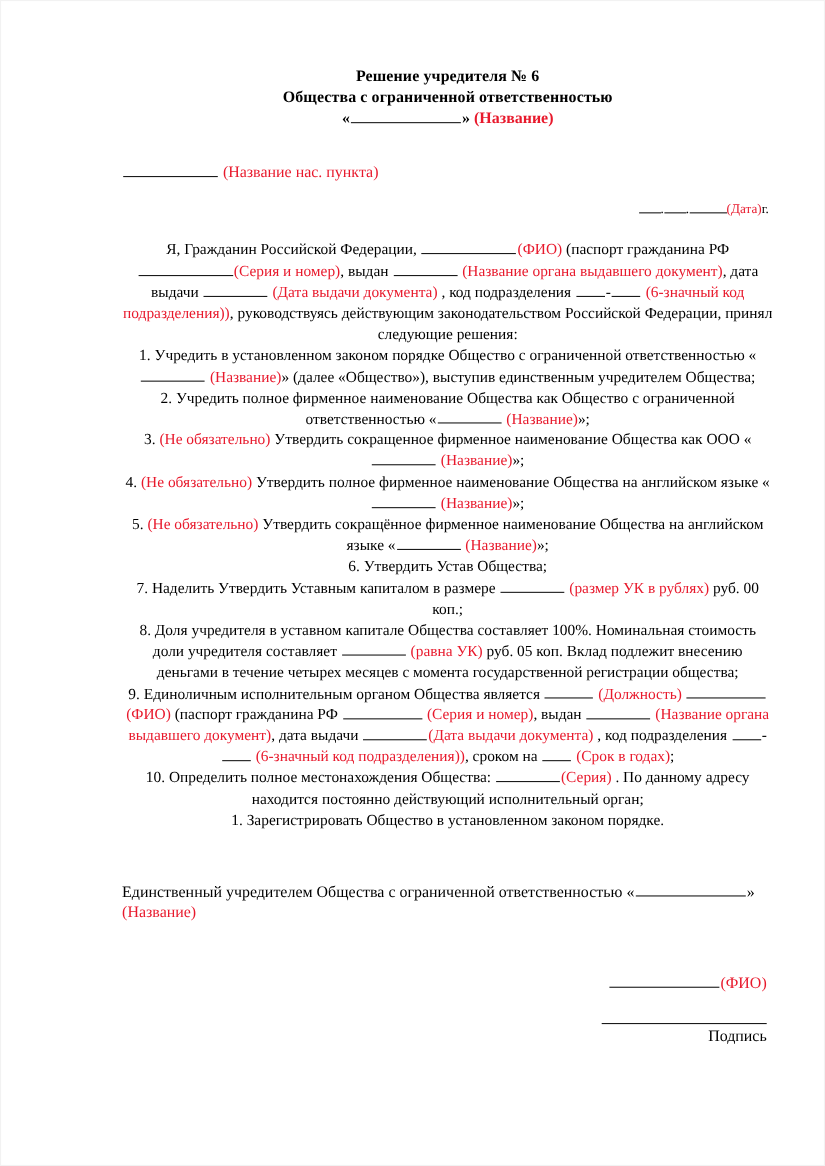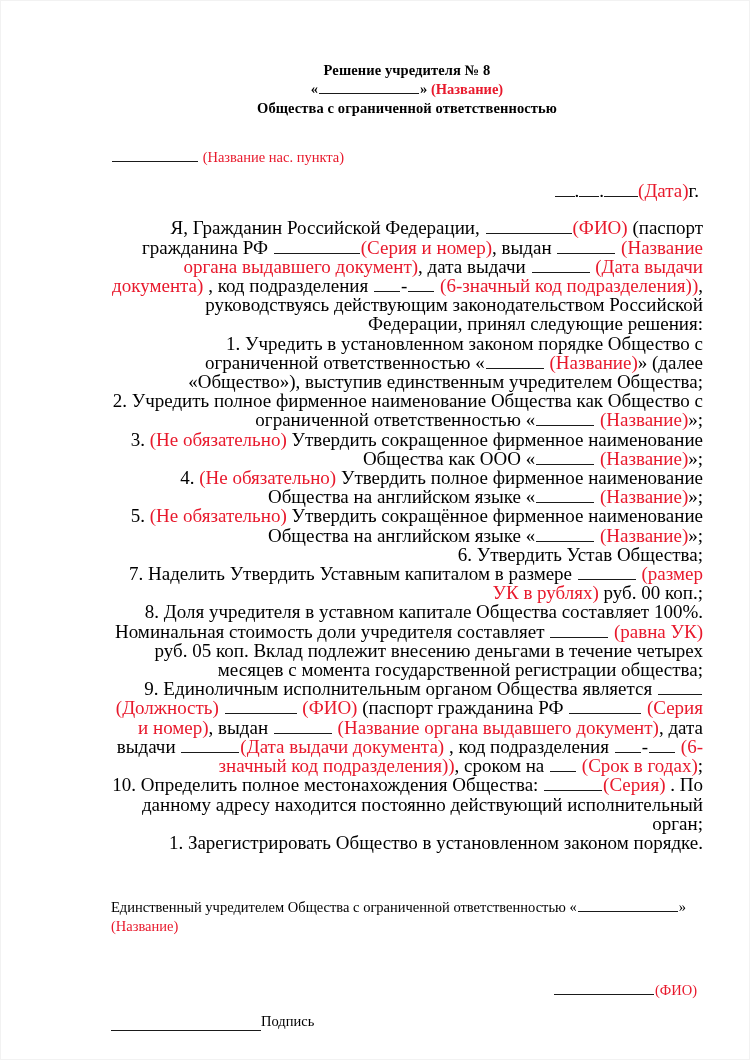--- a/index.html
+++ b/index.html
@@ -34,23 +34,23 @@
     font-weight: bold;
     font-size: 14.5px;
     line-height: 19px;
     letter-spacing: 0.1px;
   }
   .title-line { white-space: nowrap; }
   .title-line.name-line { letter-spacing: 0; }
 
   
   .para {
-    font-size: 19px;
+    font-size: 14px;
     line-height: 19.2px;
-    text-align: right;
+    text-align: center;
     white-space: normal;
   }
   .red { color: #e8192c; }
 
   
   .blank {
     display: inline-block;
     border-bottom: 1.2px solid #1a1a1a;
     vertical-align: baseline;
     height: 12px;
@@ -69,21 +69,21 @@
   .gap-date-body  { height: 18px; }
   .gap-before-sig { height: 46px; }
   .gap-sig-fio    { height: 44px; }
 
   
   .city-row {
     font-size: 14.5px;
     line-height: 19.2px;
   }
   .date-row {
-    font-size: 19px;
+    font-size: 12px;
     line-height: 19.2px;
     text-align: right;
     padding-right: 4px;
   }
   .dot-blank {
     display: inline-block;
     border-bottom: 1.2px solid #1a1a1a;
     height: 12px;
     vertical-align: baseline;
   }
@@ -96,44 +96,45 @@
     line-height: 19.2px;
   }
   .sig-fio-row {
     text-align: right;
     font-size: 14.5px;
     line-height: 19.2px;
     padding-right: 6px;
   }
   .sig-line-wrap {
     display: flex;
+    flex-direction: column;
     align-items: flex-end;
     padding-right: 6px;
-    margin-top: 10px;
+    margin-top: 26px;
   }
   .sig-rule {
     width: 150px;
     border-bottom: 1.1px solid #1a1a1a;
   }
   .sig-caption {
     font-size: 14.5px;
     line-height: 19.2px;
     margin-top: 2px;
   }
 </style>
 </head>
 <body>
 
 <div class="page">
   <div class="doc-body">
 
     <div class="title-block">
-      <div class="title-line">Решение учредителя № 8</div>
+      <div class="title-line">Решение учредителя № 6</div>
+      <div class="title-line">Общества с ограниченной ответственностью</div>
       <div class="title-line name-line"><span>«</span><span class="blank b-xxl"></span><span>»</span> <span class="red">(Название)</span></div>
-      <div class="title-line">Общества с ограниченной ответственностью</div>
     </div>
 
     <div class="gap-title-city"></div>
 
     <div class="city-row"><span class="blank b-xl"></span> <span class="red">(Название нас. пункта)</span></div>
 
     <div class="gap-city-date"></div>
 
     <div class="date-row"><span class="dot-blank d-2"></span><span>.</span><span class="dot-blank d-2"></span><span>.</span><span class="dot-blank d-3"></span><span class="red">(Дата)</span><span>г.</span></div>
 

